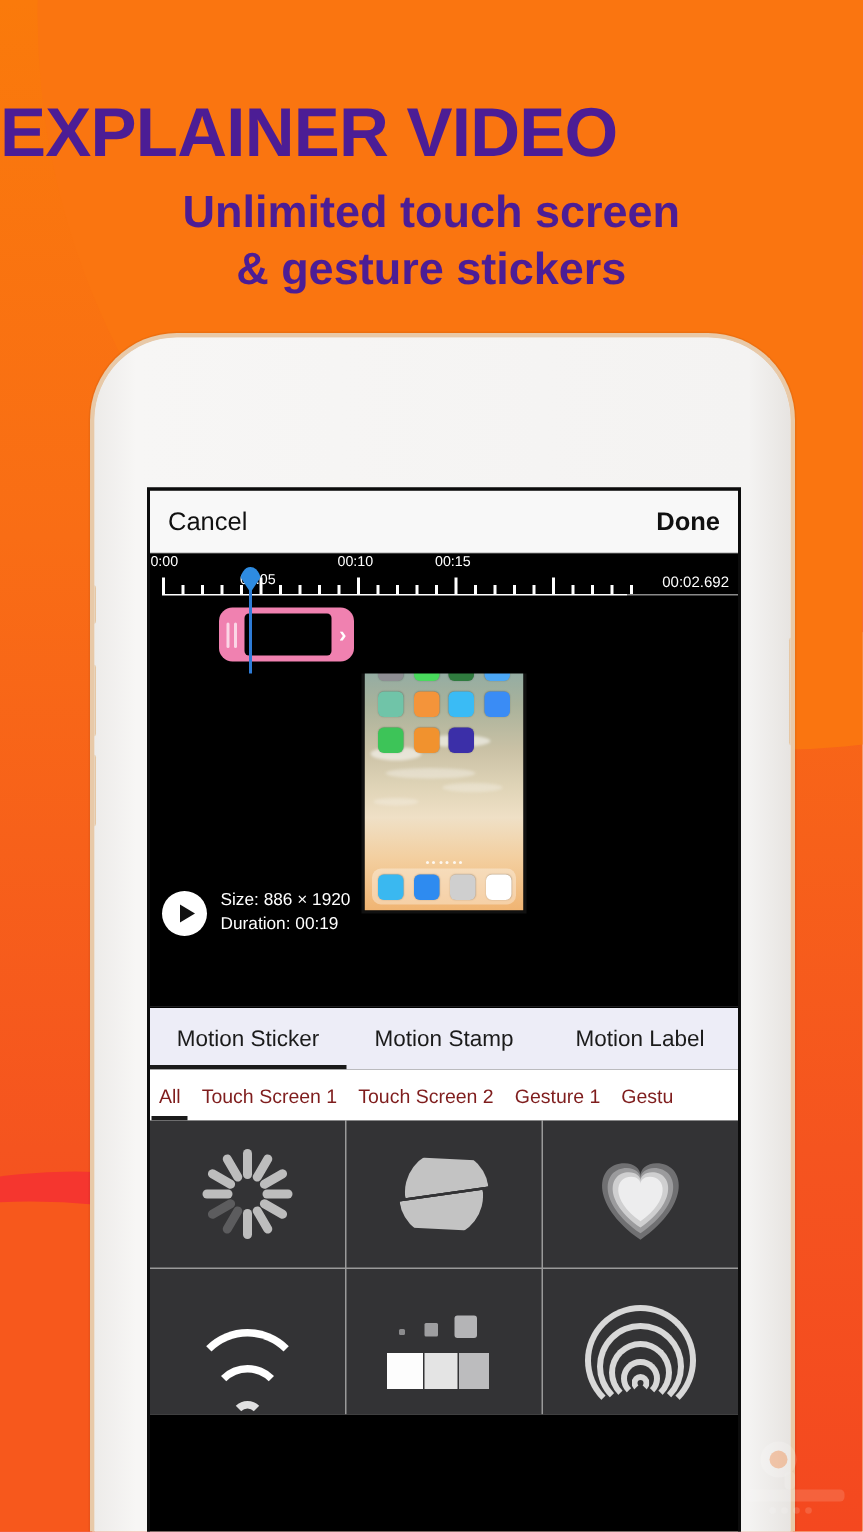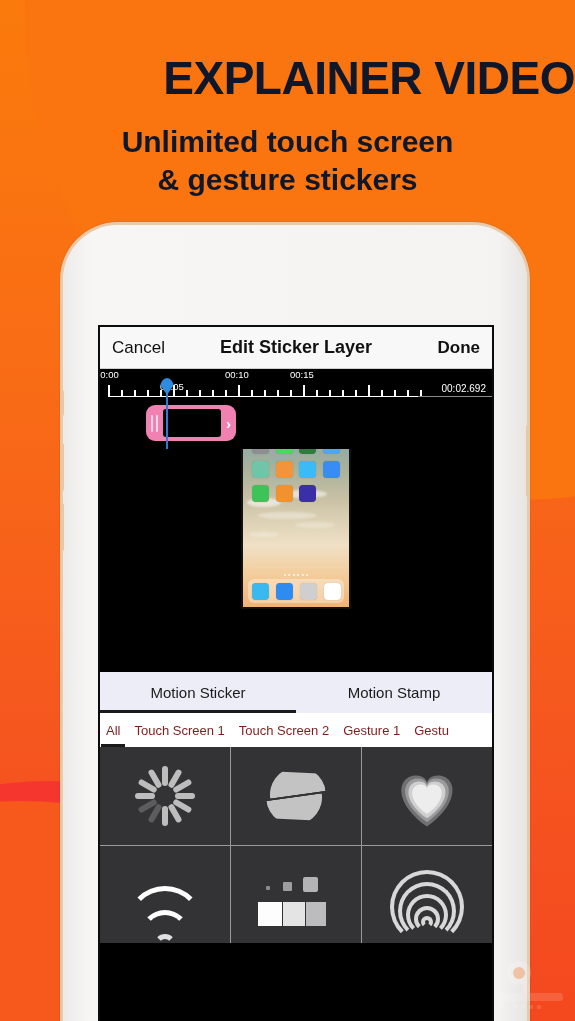--- a/index.html
+++ b/index.html
@@ -31,28 +31,28 @@
     background:#F5362F;
   }
   #bg .swoosh-bl2{
     position:absolute; left:-430px; bottom:-680px;
     width:900px; height:900px; border-radius:50%;
     background:#F7581C;
   }
 
   
   #headline{
-    position:absolute; top:54px; left:0; width:100%;
-    text-align:right; color:#0f172a;
+    position:absolute; top:64px; left:0; width:100%;
+    text-align:left; color:#4c1d95;
     font-size:46px; font-weight:bold; letter-spacing:-0.5px;
     line-height:1.05;
   }
   #subline{
     position:absolute; top:123px; left:0; width:100%;
-    text-align:center; color:#0f172a;
+    text-align:center; color:#4c1d95;
     font-size:30px; font-weight:bold; line-height:1.28;
   }
 
   
   #phone{
     position:absolute; left:60px; top:222px;
     width:470px; height:820px;
     border-radius:58px 58px 0 0;
     background:#F2F1F0;
     border:3px solid #E8C9A8;
@@ -303,21 +303,20 @@
   <div class="btn-side btn-mute"></div>
   <div class="btn-side btn-volup"></div>
   <div class="btn-side btn-voldn"></div>
   <div class="btn-side btn-power"></div>
 
   <div id="screen">
 
 
     <div id="navbar">
       <button class="nav-btn">Cancel</button>
-      <div class="nav-title">Edit Sticker Layer</div>
       <button class="nav-btn nav-done">Done</button>
     </div>
 
     <div id="video-area">
       <div id="preview">
         <div class="wall">
           <div class="foam" style="left:4px;  top:112px; width:34px; height:9px;"></div>
           <div class="foam" style="left:40px; top:104px; width:44px; height:8px;"></div>
           <div class="foam" style="left:14px; top:126px; width:60px; height:7px; opacity:.6;"></div>
           <div class="foam" style="left:52px; top:136px; width:40px; height:6px; opacity:.5;"></div>
@@ -357,20 +356,29 @@
             <i></i>
         </div>
         <div id="dock">
             <div class="app" style="background: rgb(58, 184, 240);"></div>
             <div class="app" style="background: rgb(46, 139, 240);"></div>
             <div class="app" style="background: rgb(207, 207, 207);"></div>
             <div class="app" style="background: rgb(255, 255, 255);"></div>
           </div>
       </div>
 
+      <div id="vid-info">
+        <div class="playbtn">
+            <div class="tri"></div>
+          </div>
+        <div class="meta">
+          <div>Size: 886 × 1920</div>
+          <div>Duration: 00:19</div>
+        </div>
+      </div>
 
       <div id="timeline">
         <div id="ruler-labels">
             <span style="left: -5px;">00:00</span>
             <span style="left: 60px; margin-top: 12px;">00:05</span>
             <span style="left: 125px;">00:10</span>
             <span style="left: 190px; text-align: right;">00:15</span>
           </div>
         <div id="ticks">
             <div class="tick maj" style="left: 0px;"></div>
@@ -413,20 +421,21 @@
         </div>
         <div id="playhead">
           <div class="head"></div>
         </div>
       </div>
     </div>
 
     <div id="tabs">
         <button class="tab active">Motion Sticker</button>
         <button class="tab">Motion Stamp</button>
+        <button class="tab">Motion Label</button>
       </div>
     <div id="subtabs">
         <button class="st active">All</button>
         <button class="st">Touch Screen 1</button>
         <button class="st">Touch Screen 2</button>
         <button class="st">Gesture 1</button>
         <button class="st">Gestu</button>
       </div>
 
     <div id="grid">

